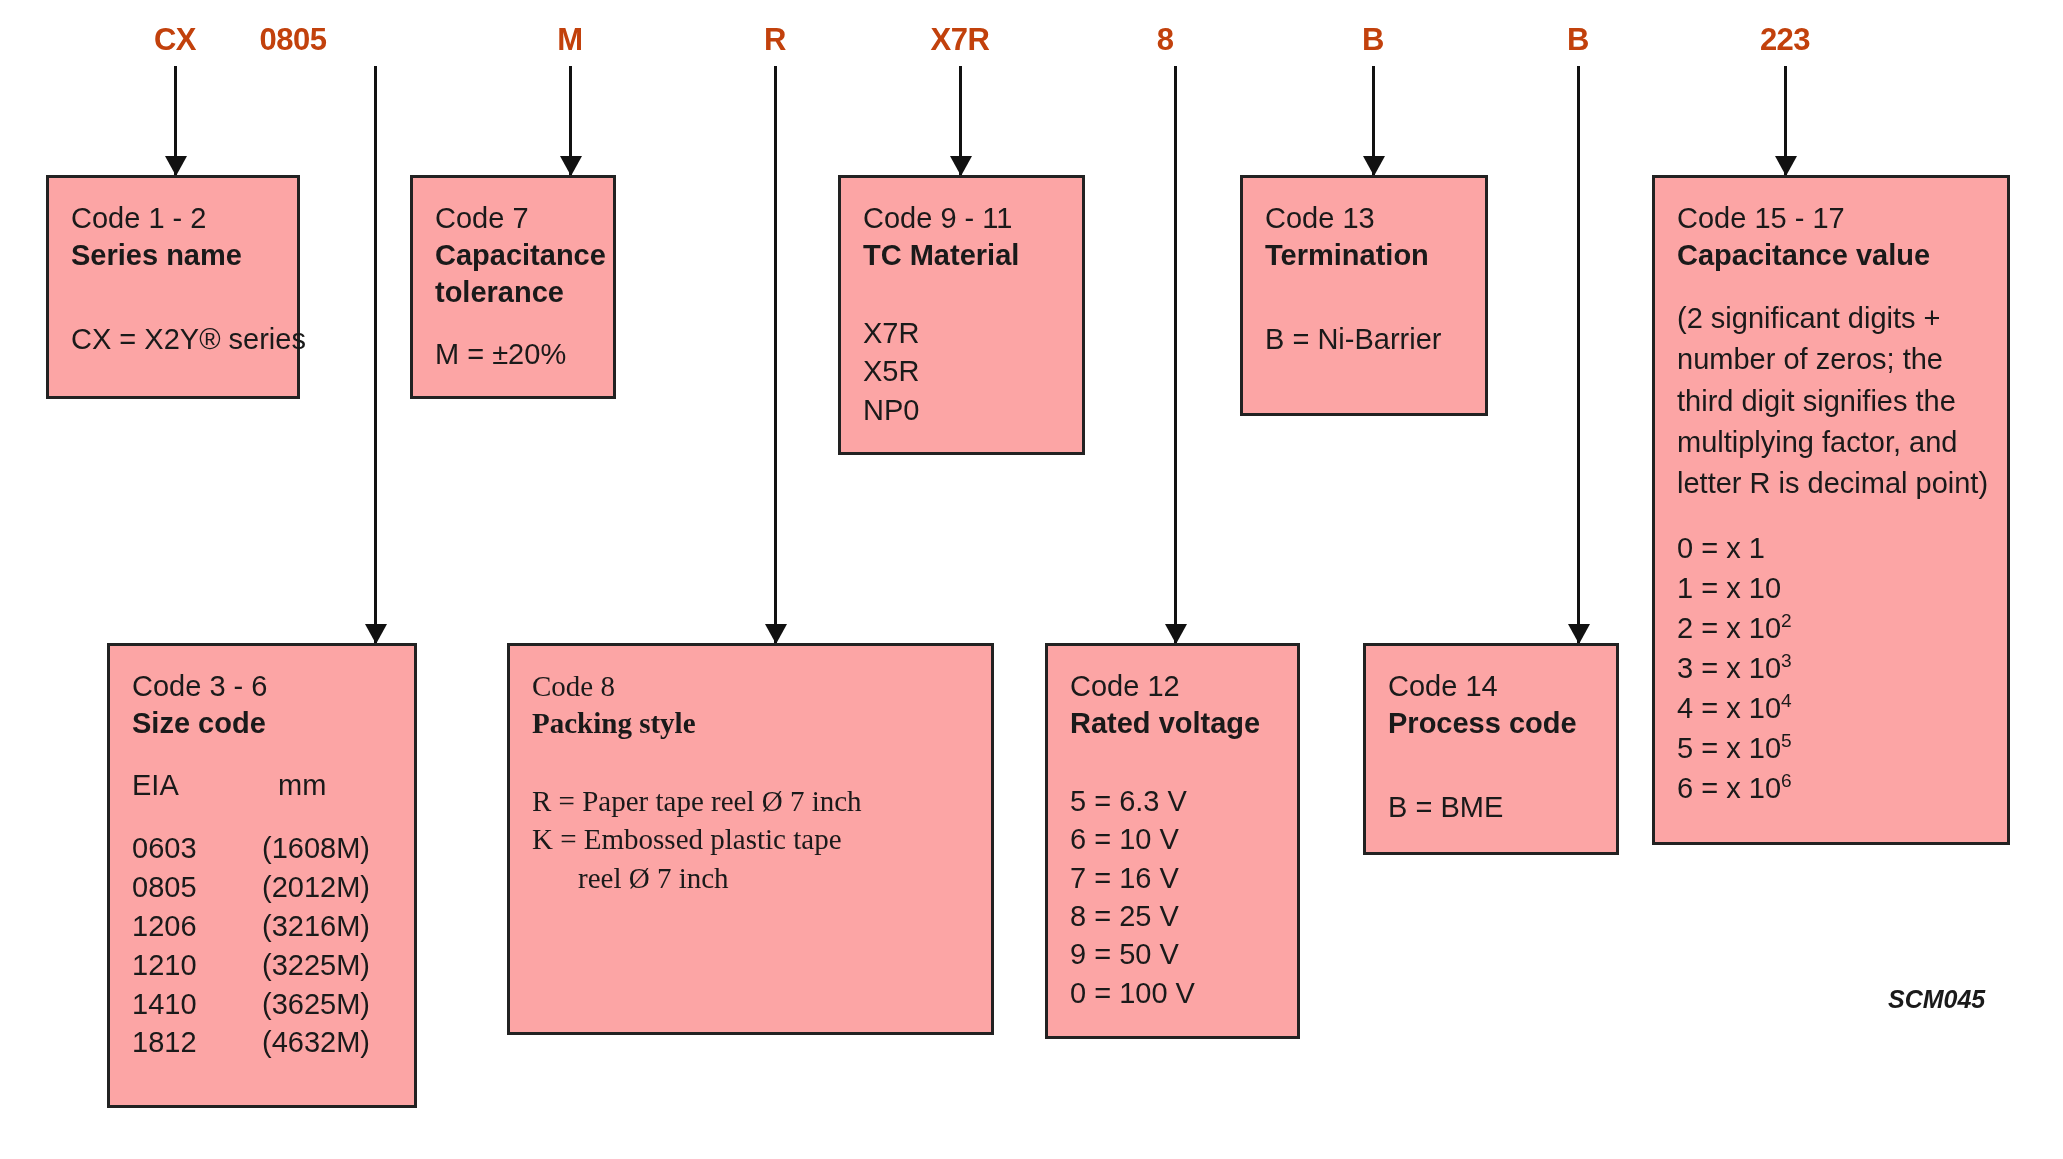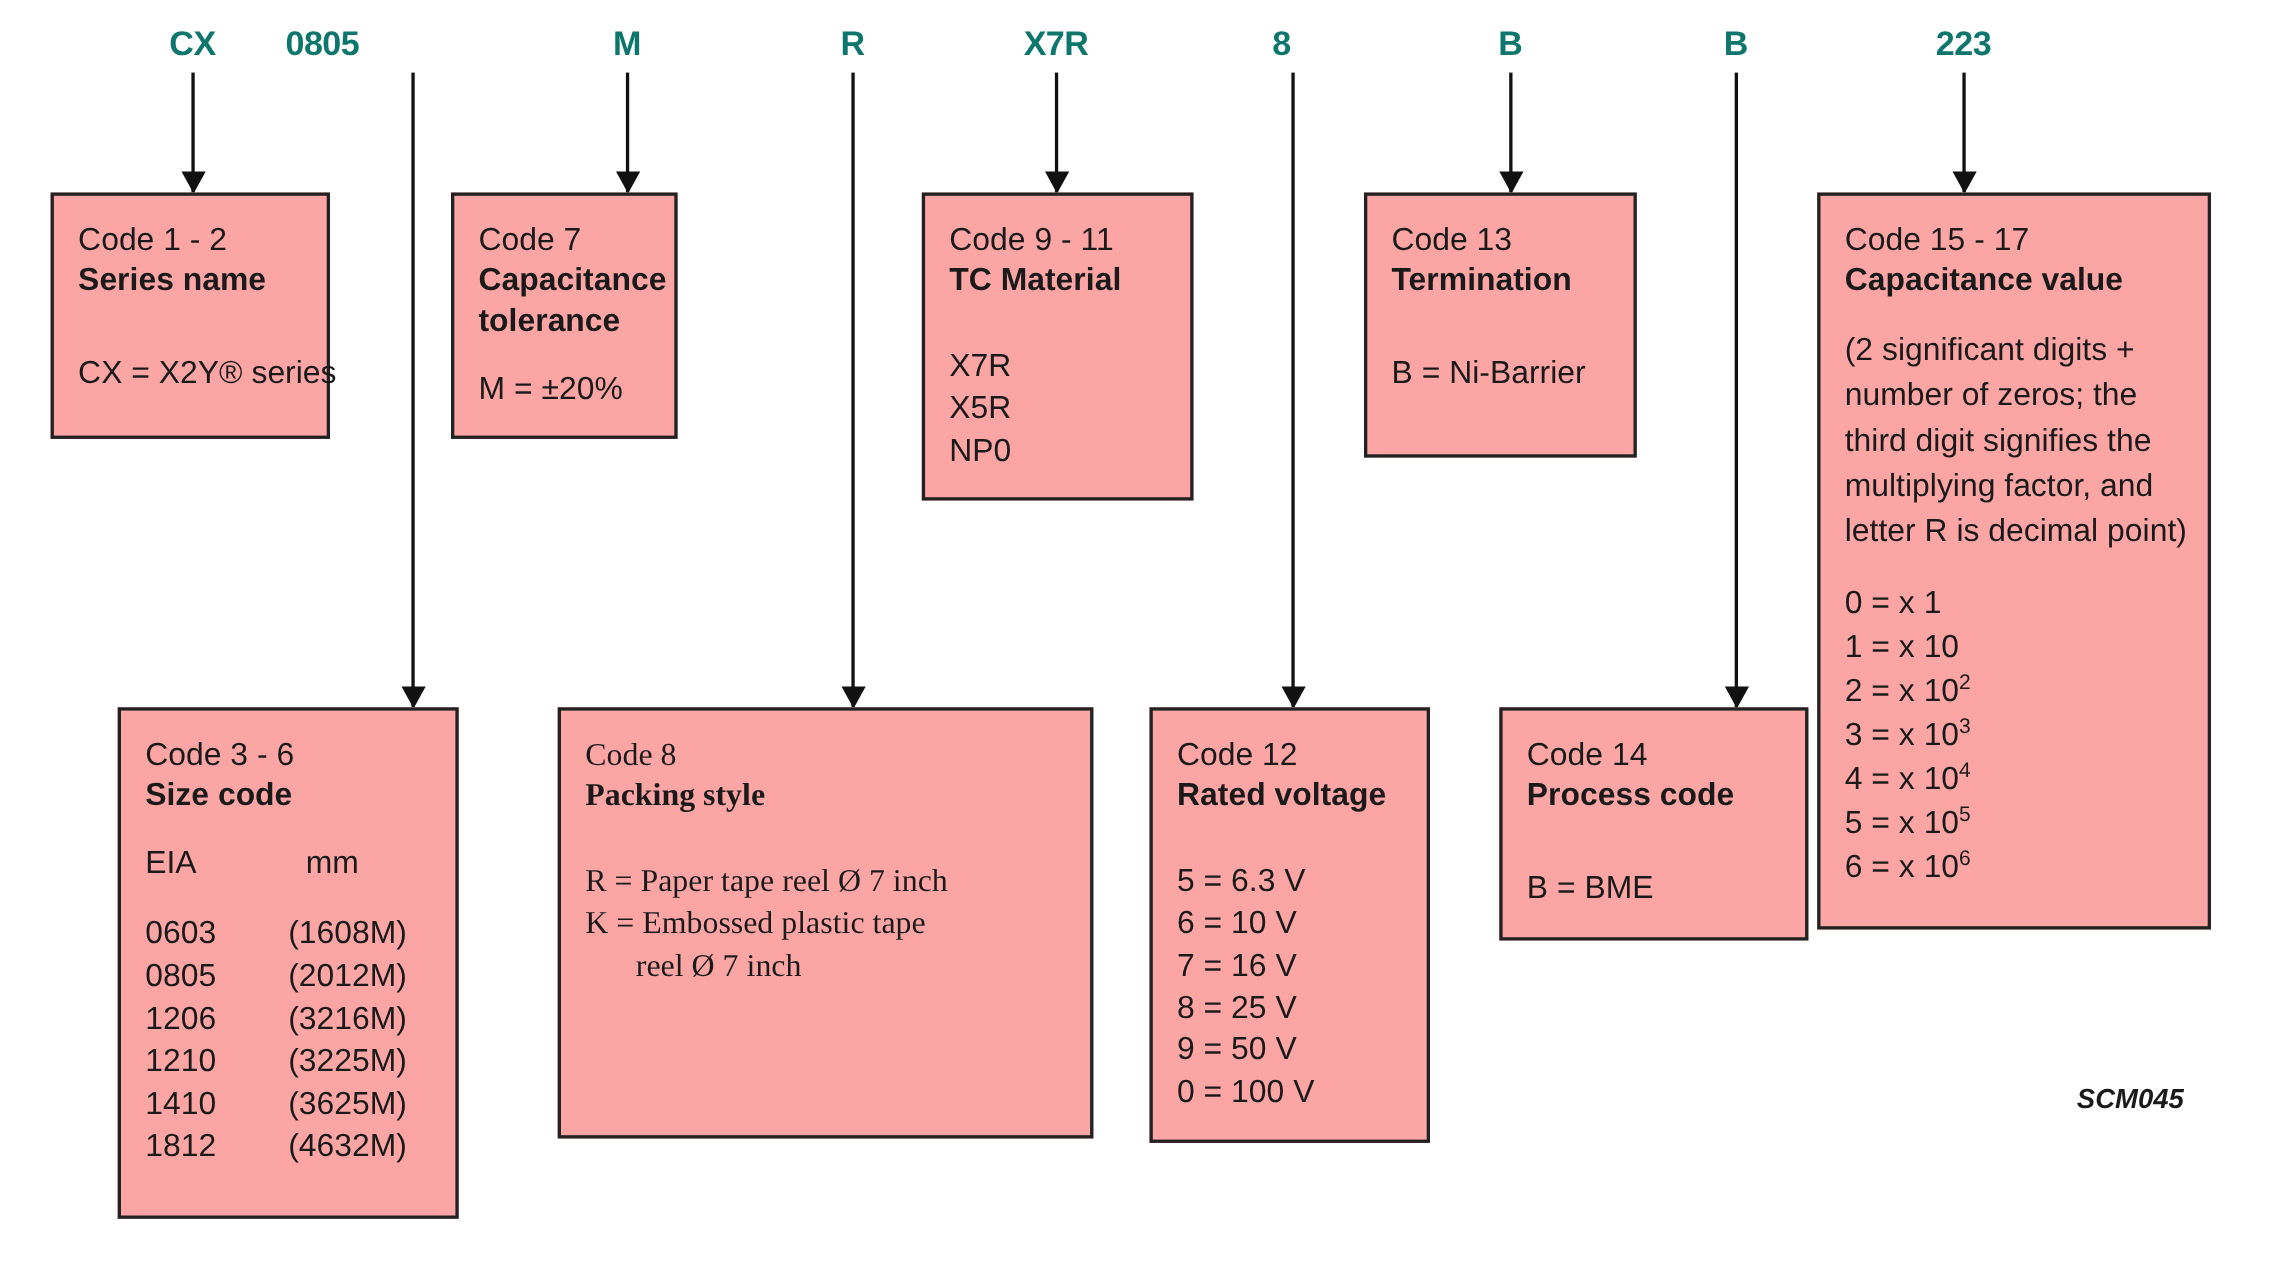--- a/index.html
+++ b/index.html
@@ -2,21 +2,21 @@
 <html><head>
 <meta charset="utf-8">
 <style>
   html,body{margin:0;padding:0;background:#fff;}
   body{width:2063px;height:1159px;position:relative;overflow:hidden;
        font-family:"Liberation Sans","DejaVu Sans",sans-serif;color:#1a1a1a;}
   #stage{position:absolute;left:0;top:0;width:2063px;height:1159px;}
 
   
   .pn-label{position:absolute;font-size:31px;font-weight:bold;letter-spacing:-0.5px;
-            transform:translateX(-50%);white-space:nowrap;color:#0f766e;}
+            transform:translateX(-50%);white-space:nowrap;color:#c2410c;}
 
   
   .arrow{position:absolute;width:3px;background:#111;transform:translateX(-1px);}
   .arrow .head{position:absolute;left:50%;bottom:-1px;transform:translateX(-50%);
                width:0;height:0;border-left:11px solid transparent;
                border-right:11px solid transparent;border-top:20px solid #111;}
 
   
   .box{position:absolute;border:3px solid #222;background:#fca5a5;box-sizing:border-box;}
   .box-inner{padding:22px 0 0 22px;}
@@ -216,21 +216,21 @@
       <div class="gap-md"></div>
       <div class="body-line">5 = 6.3 V</div>
       <div class="body-line">6 = 10 V</div>
       <div class="body-line">7 = 16 V</div>
       <div class="body-line">8 = 25 V</div>
       <div class="body-line">9 = 50 V</div>
       <div class="body-line">0 = 100 V</div>
     </div>
   </div>
 
-  <div class="box" style="left:1363px;top:643px;width:281px;height:212px;">
+  <div class="box" style="left:1363px;top:643px;width:256px;height:212px;">
     <div class="box-inner">
       <div class="code-line">Code 14</div>
       <div class="title-line">Process code</div>
       <div class="gap-lg"></div>
       <div class="body-line">B = BME</div>
     </div>
   </div>
 
   <div class="figure-id" style="left:1888px;top:985px;">SCM045</div>
 

